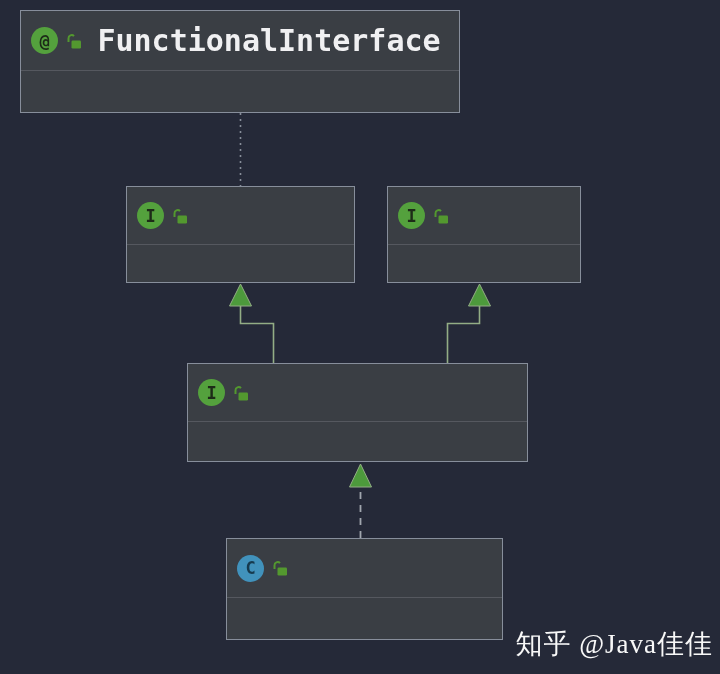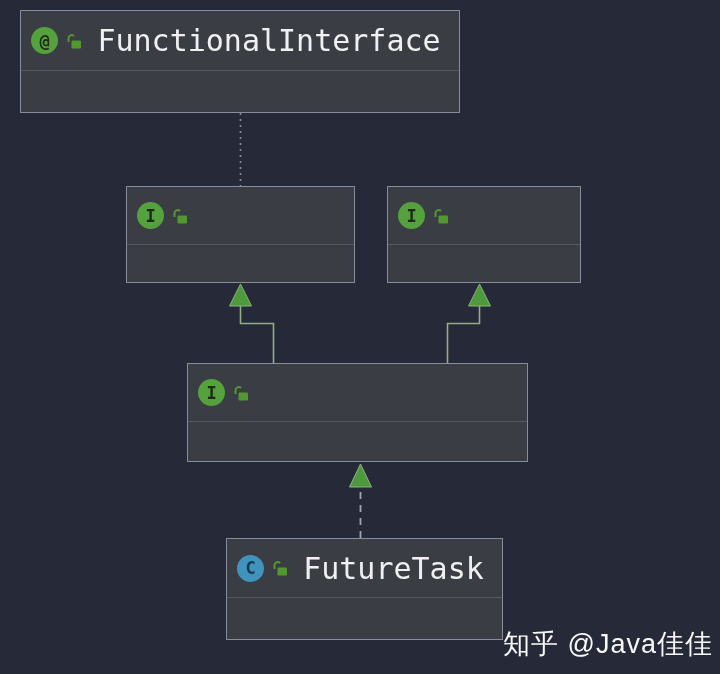--- a/index.html
+++ b/index.html
@@ -51,33 +51,34 @@
   .lock-icon{
     width:18px;height:18px;margin-left:7px;flex:0 0 auto;
     display:inline-block;
   }
   .node-label{
     flex:1;text-align:center;
     color:var(--label-text);
     font-size:30px;
     white-space:nowrap;
     padding-left:6px;
+    font-weight:bold;
   }
   svg.edge-layer{
     position:absolute;left:0;top:0;
     pointer-events:none;
   }
   .edge-solid{stroke:var(--solid-edge);stroke-width:1.6;fill:none;}
   .edge-dashed{stroke:var(--dashed-edge);stroke-width:1.8;fill:none;stroke-dasharray:7 6;}
   .edge-dotted{stroke:var(--dotted-edge);stroke-width:1.6;fill:none;stroke-dasharray:2 4;}
   .arrow-head{fill:var(--arrow-green);stroke:var(--solid-edge);stroke-width:1;}
   .watermark{
     position:absolute;right:7px;bottom:12px;
     color:var(--watermark);
-    font-family:Liberation Sans, sans-serif;
+    font-family:Liberation Serif, serif;
     font-size:27px;
     letter-spacing:1px;
   }
 </style>
 </head>
 <body>
 
 <div class="canvas">
 
   <div class="node" style="left:20px;top:10px;width:440px;height:103px;">
@@ -135,21 +136,20 @@
 
   <div class="node" style="left:226px;top:538px;width:277px;height:102px;">
     <div class="node-header" style="height:59px;">
       <span class="circle-icon blue">C</span>
       <span class="lock-icon">
         <svg viewBox="0 0 18 18" width="18" height="18">
           <path d="M3.5 10 L3.5 6.5 A3.2 3.2 0 0 1 9 4.1" fill="none" stroke="#53982f" stroke-width="2"></path>
           <rect x="6.5" y="8.5" width="9.5" height="8" rx="1.2" fill="#53982f"></rect>
         </svg>
       </span>
-      <span class="node-label">FutureTask</span>
     </div>
     <div class="node-body"></div>
   </div>
 
   <svg class="edge-layer" width="720" height="674" viewBox="0 0 720 674">
 
     <g>
       <line class="edge-dotted" x1="240.5" y1="113" x2="240.5" y2="186"></line>
     </g>
 

